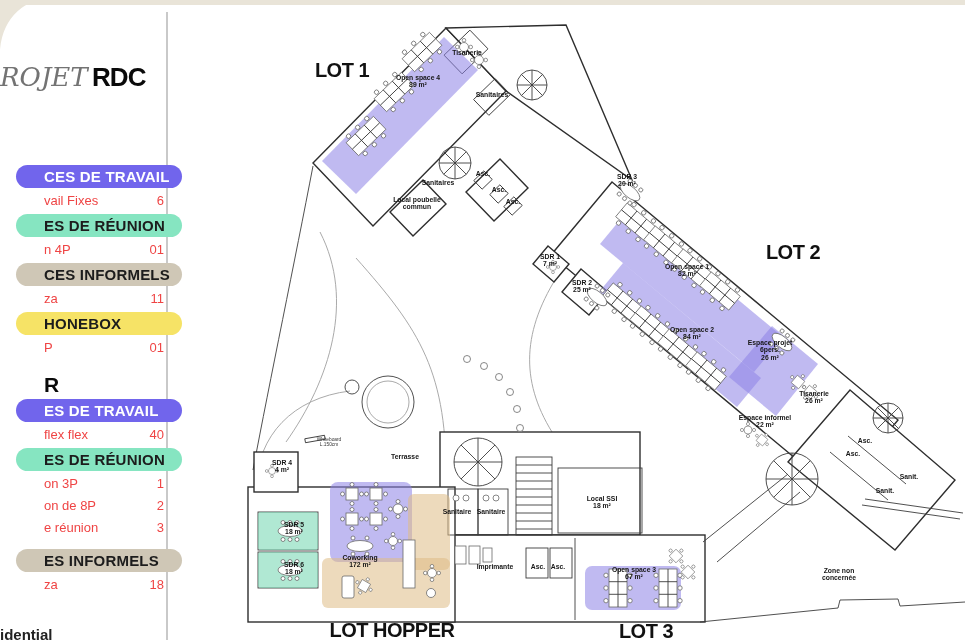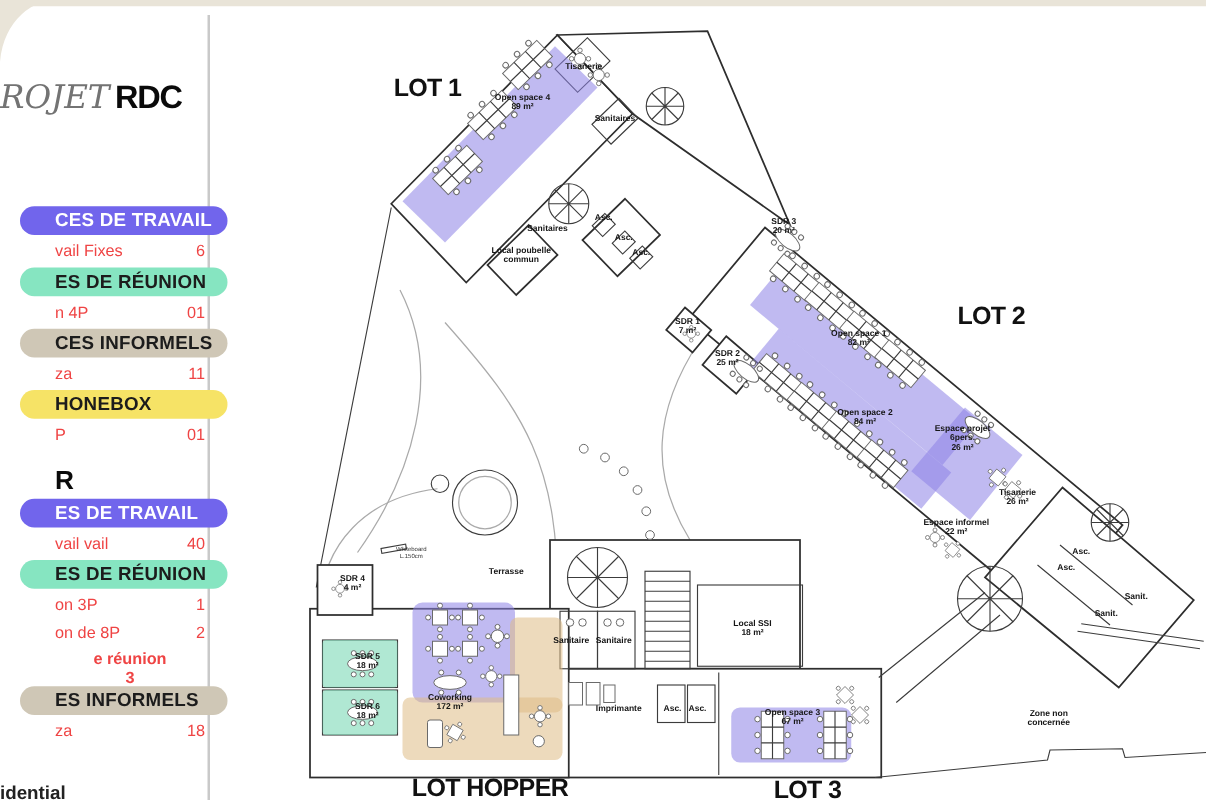--- a/index.html
+++ b/index.html
@@ -13,21 +13,21 @@
 
   .sidebar{position:absolute;left:0;top:0;width:168px;height:640px;z-index:4;}
   .title{margin:62px 0 0 0;white-space:nowrap;}
   .t-italic{font-family:"DejaVu Serif",serif;font-style:italic;font-size:26px;color:#737373;}
   .t-bold{font-weight:900;font-size:26px;letter-spacing:-1px;color:#0a0a0a;}
   #legend-groups{margin-top:72px;padding-left:44px;}
   .pill{height:23px;line-height:23px;border-radius:13px;margin-left:-28px;padding-left:28px;
         width:166px;box-sizing:border-box;font-size:15px;font-weight:700;letter-spacing:.2px;}
   .row{display:flex;justify-content:space-between;width:120px;font-size:13px;color:#ef4444;
        margin:4px 0 6px;height:16px;align-items:center;}
-  .row.bold{font-weight:700;flex-direction:column;}
+  .row.bold{font-weight:400;}
   .ghead{font-size:21px;font-weight:800;color:#0a0a0a;margin:18px 0 2px;}
   .pill.gap{margin-top:14px;}
   .sfooter{position:absolute;top:626px;left:0;font-size:15px;font-weight:700;color:#222;}
 
   svg.plan{position:absolute;left:0;top:0;z-index:1;}
   .wall{fill:#ffffff;stroke:#2e2e2e;stroke-width:1.4;stroke-linejoin:miter;}
   .iwall{fill:none;stroke:#3c3c3c;stroke-width:0.9;}
   .furn{fill:#ffffff;stroke:#6a6a6a;stroke-width:0.8;}
   .land{fill:none;stroke:#aaaaaa;stroke-width:1;}
   .zone{stroke:none;opacity:0.55;}
@@ -304,21 +304,21 @@
         <div class="pill" style="background: rgb(246, 227, 102); color: rgb(28, 28, 28);">HONEBOX</div>
         <div class="row">
           <span>P</span>
           <span>01</span>
         </div>
       </div>
       <div>
         <div class="ghead">R</div>
         <div class="pill" style="background: rgb(113, 101, 236); color: rgb(255, 255, 255);">ES DE TRAVAIL</div>
         <div class="row">
-          <span>vail vail</span>
+          <span>flex flex</span>
           <span>40</span>
         </div>
         <div class="pill" style="background: rgb(134, 229, 193); color: rgb(28, 28, 28);">ES DE RÉUNION</div>
         <div class="row">
           <span>on 3P</span>
           <span>1</span>
         </div>
         <div class="row">
           <span>on de 8P</span>
           <span>2</span>

